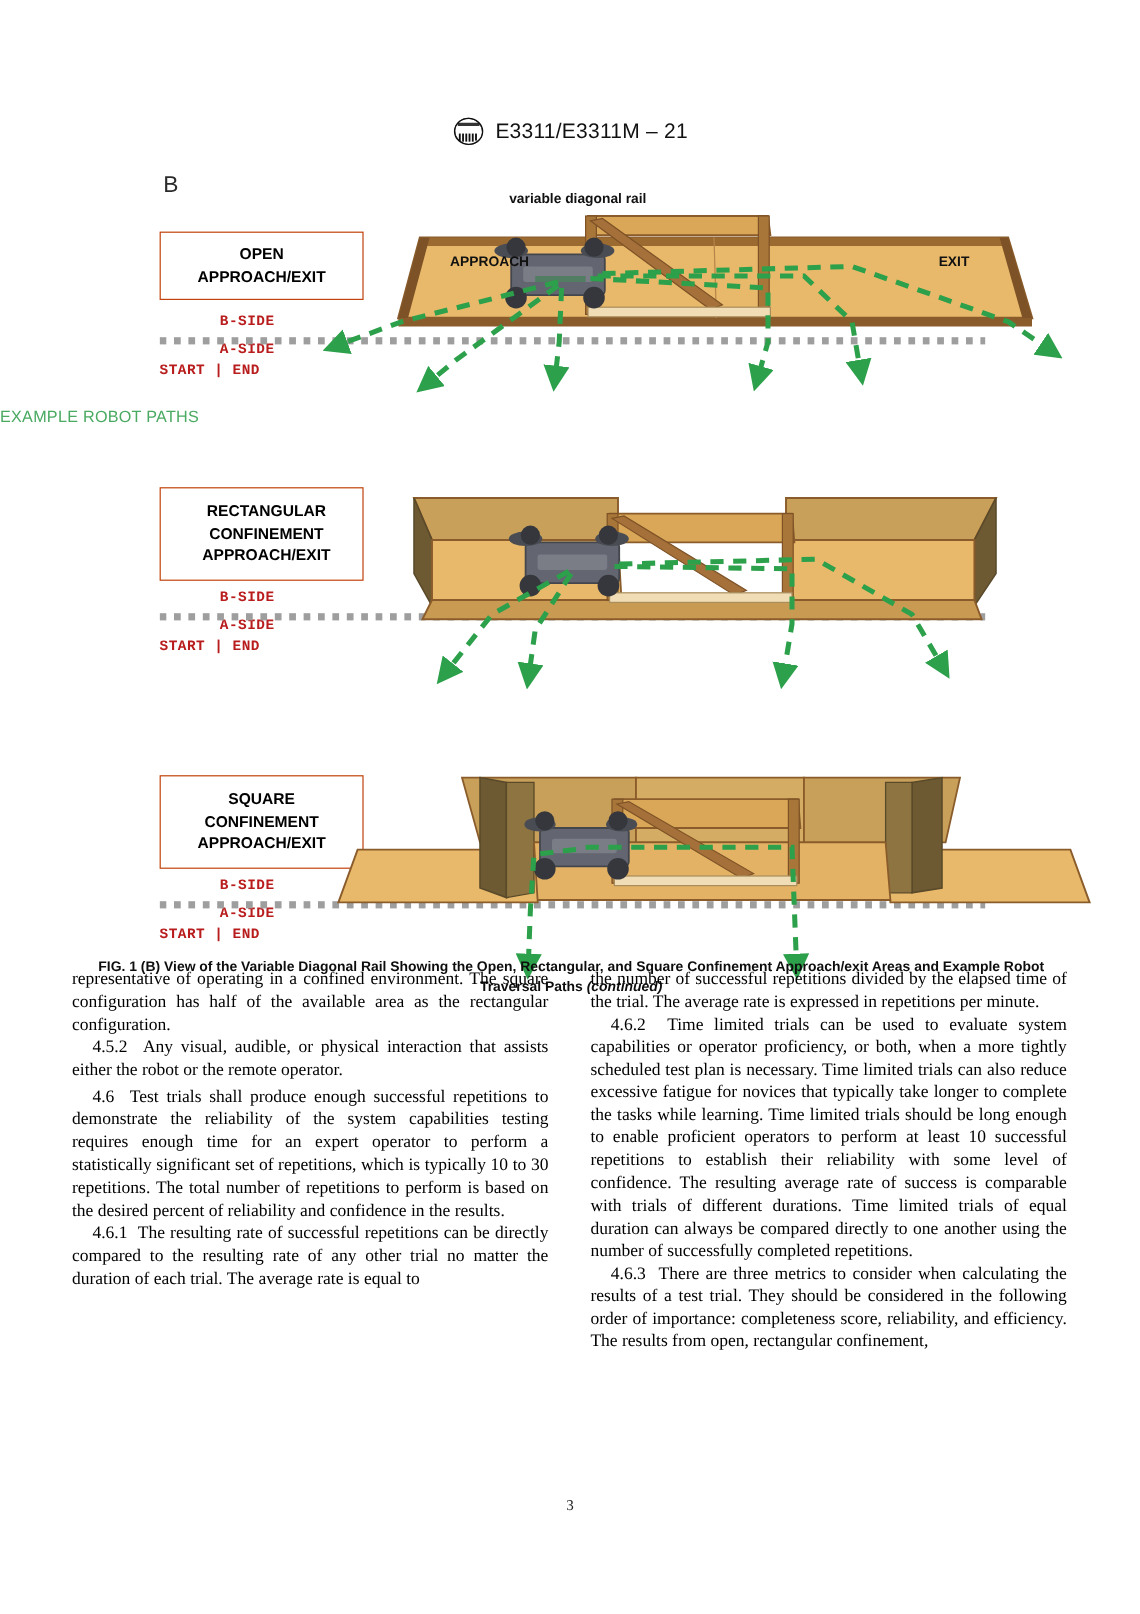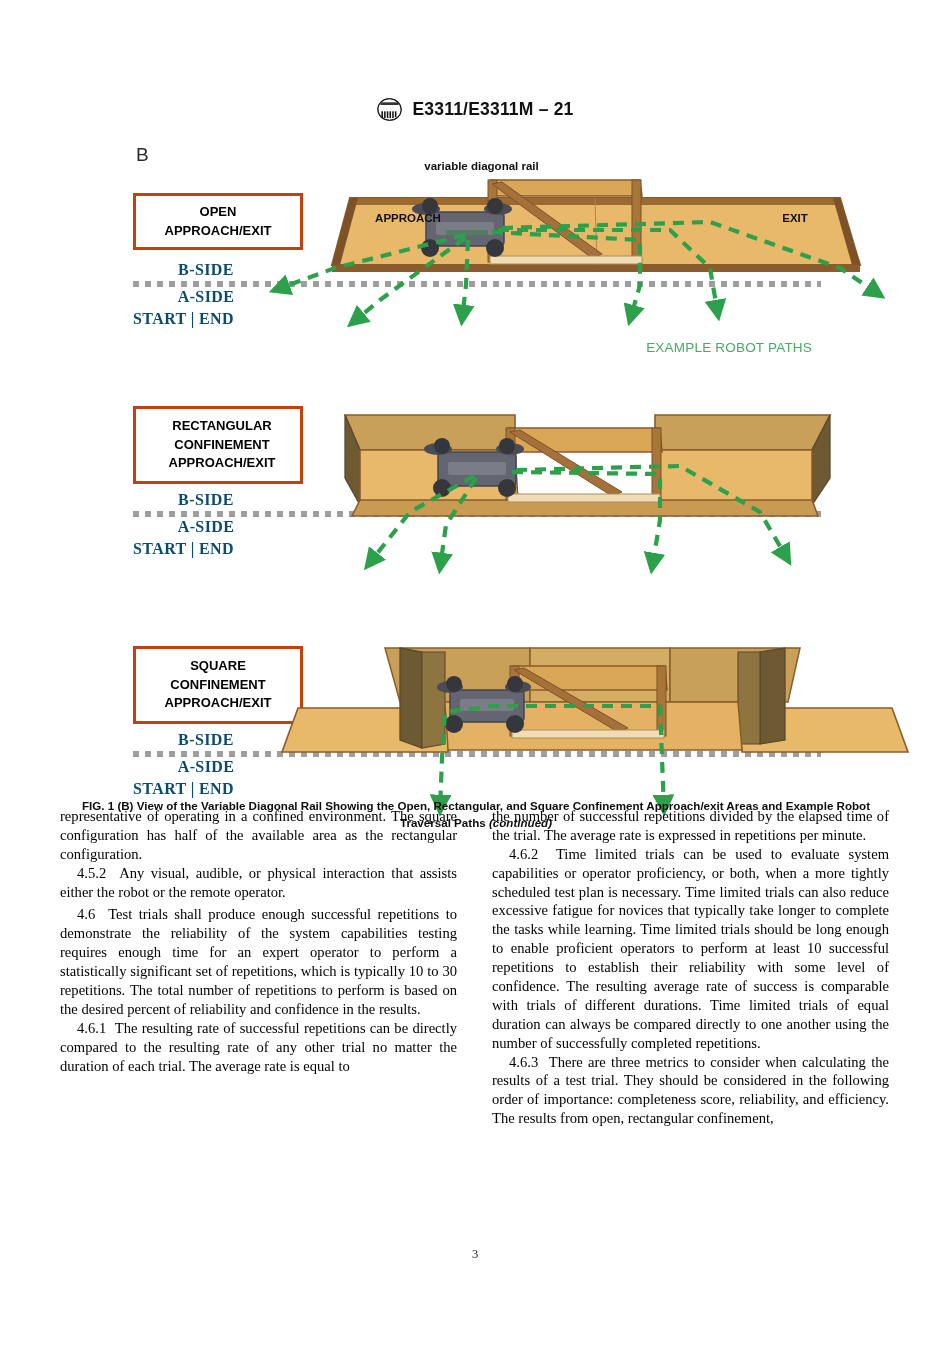--- a/index.html
+++ b/index.html
@@ -15,53 +15,53 @@
   .page { position:relative; width:950px; height:1345px; }
 
   
   .header {
     position:absolute; top:96px; left:0; width:950px;
     display:flex; align-items:center; justify-content:center; gap:9px;
   }
   .astm-logo { width:27px; height:27px; flex:none; }
   .header-title {
     font-family:"Liberation Sans", sans-serif;
-    font-weight:bold; font-size:17.5px; letter-spacing:.2px;
+    font-weight:normal; font-size:17.5px; letter-spacing:.2px;
     color:#111;
   }
 
   
   .figure { position:absolute; top:132px; left:0; width:950px; height:665px; }
   .panel-letter {
     position:absolute; left:136px; top:12px;
     font-family:"Liberation Sans", sans-serif;
     font-size:19px; color:#2b2b2b;
   }
 
   .diagram { position:absolute; left:0; width:950px; }
   .d1 { top:28px;  height:205px; }
   .d2 { top:268px; height:205px; }
   .d3 { top:508px; height:205px; }
 
   .label-box {
     position:absolute; left:133px; width:170px;
-    border:3px solid #c2410c; background:#fff;
+    border:1px solid #c2410c; background:#fff;
     display:flex; flex-direction:column; align-items:center; justify-content:center;
     font-family:"Liberation Sans", sans-serif;
     font-weight:bold; font-size:13px; line-height:1.42;
     color:#000; text-align:center; padding:9px 4px;
   }
   .lb1 { top:33px;  height:57px; }
   .lb2 { top:6px;   height:78px;padding-left:12px; }
   .lb3 { top:6px;   height:78px; }
 
   .side-labels {
     position:absolute; left:133px; width:180px;
-    font-family:Liberation Serif, serif;
-    font-weight:bold; font-size:16px; color:#0c4a6e;
+    font-family:Liberation Mono, monospace;
+    font-weight:bold; font-size:12px; color:#b91c1c;
     letter-spacing:.4px; line-height:1.0;
   }
   .sl1 { top:102px; }
   .sl2 { top:92px; }
   .sl3 { top:92px; }
   .side-labels .b-side { text-align:center; padding-right:34px; }
   .side-labels .a-side { text-align:center; padding-right:34px; margin-top:11px; }
   .side-labels .start-end { text-align:left; padding-right:50px; margin-top:6px; }
 
   .dotline {
@@ -78,21 +78,21 @@
 
   .scene { position:absolute; left:240px; top:0; width:710px; height:205px; }
   .scene svg { display:block; }
 
   .rail-caption {
     position:absolute; left:0; top:0; width:950px; text-align:center;
     font-family:"Liberation Sans", sans-serif;
     font-weight:bold; font-size:11.5px; color:#111;padding-left:13px;
   }
   .paths-caption {
-    position:absolute; left:0; top:180px; width:812px; text-align:right;
+    position:absolute; left:0; top:180px; width:812px; text-align:left;
     font-family:"Liberation Sans", sans-serif;
     font-size:13.5px; color:#4aaa62; letter-spacing:.2px;
   }
 
   
   .fig-caption {
     position:absolute; top:798px; left:70px; width:812px;
     text-align:center;
     font-family:"Liberation Sans", sans-serif;
     font-weight:bold; font-size:11.6px; line-height:1.45; color:#0d0d0d;

